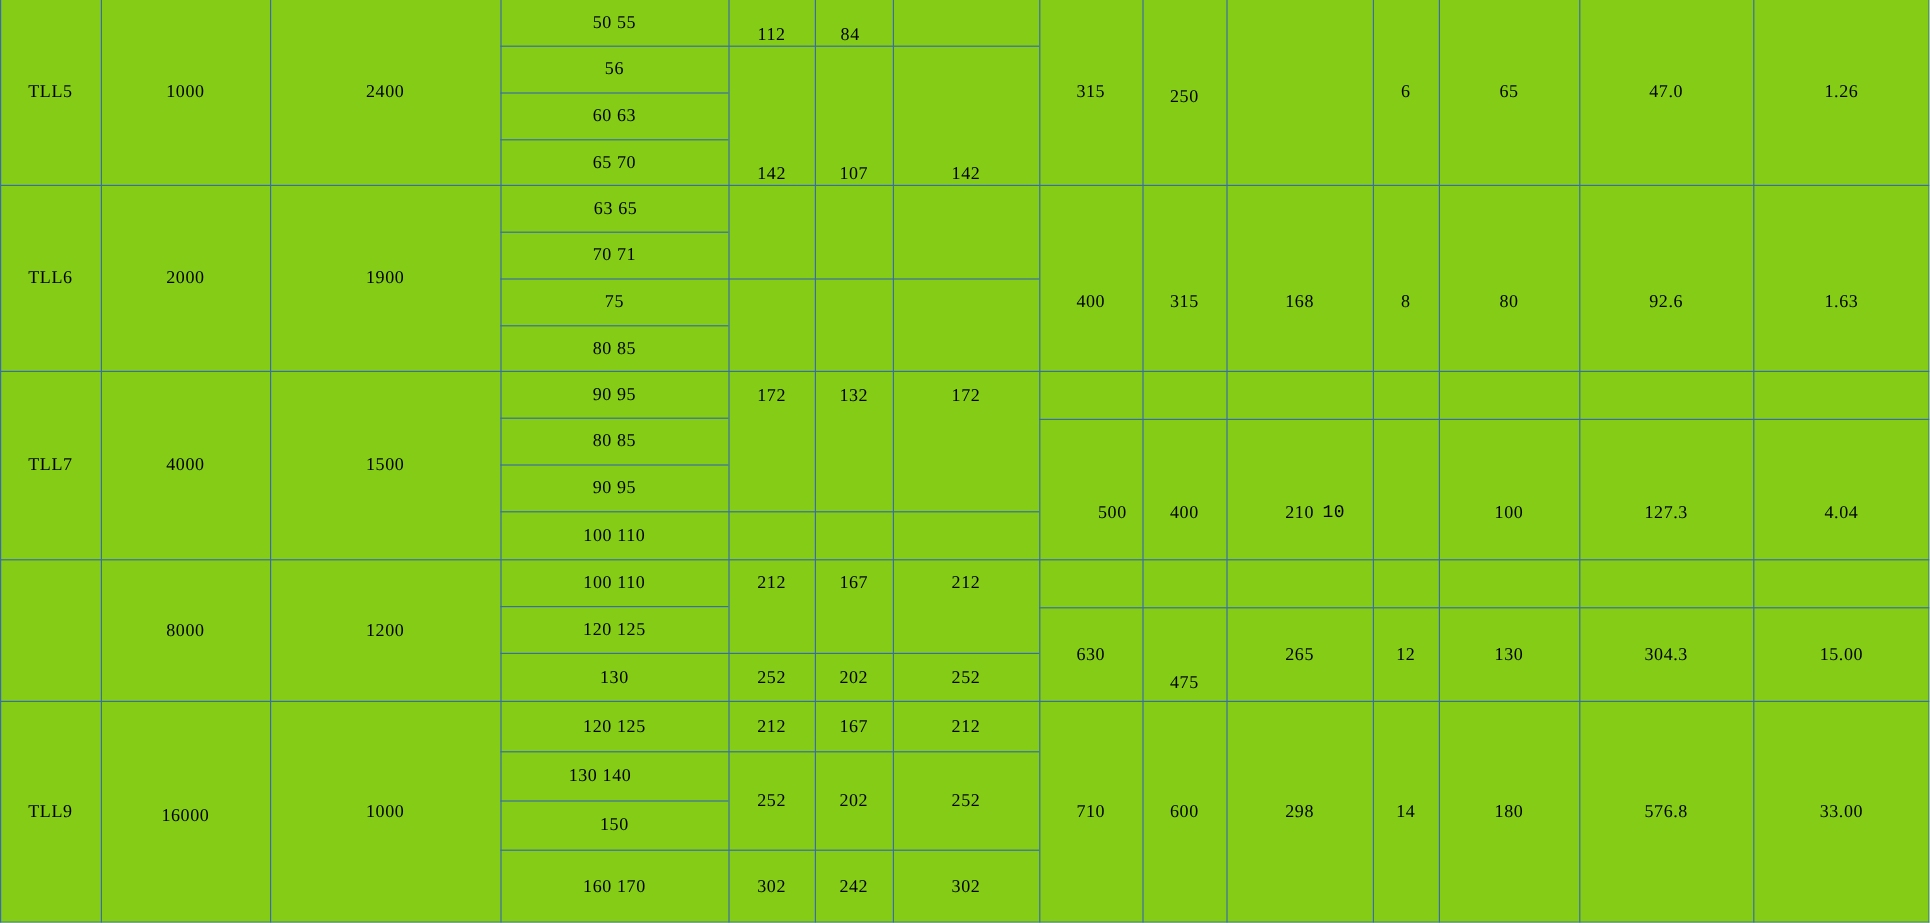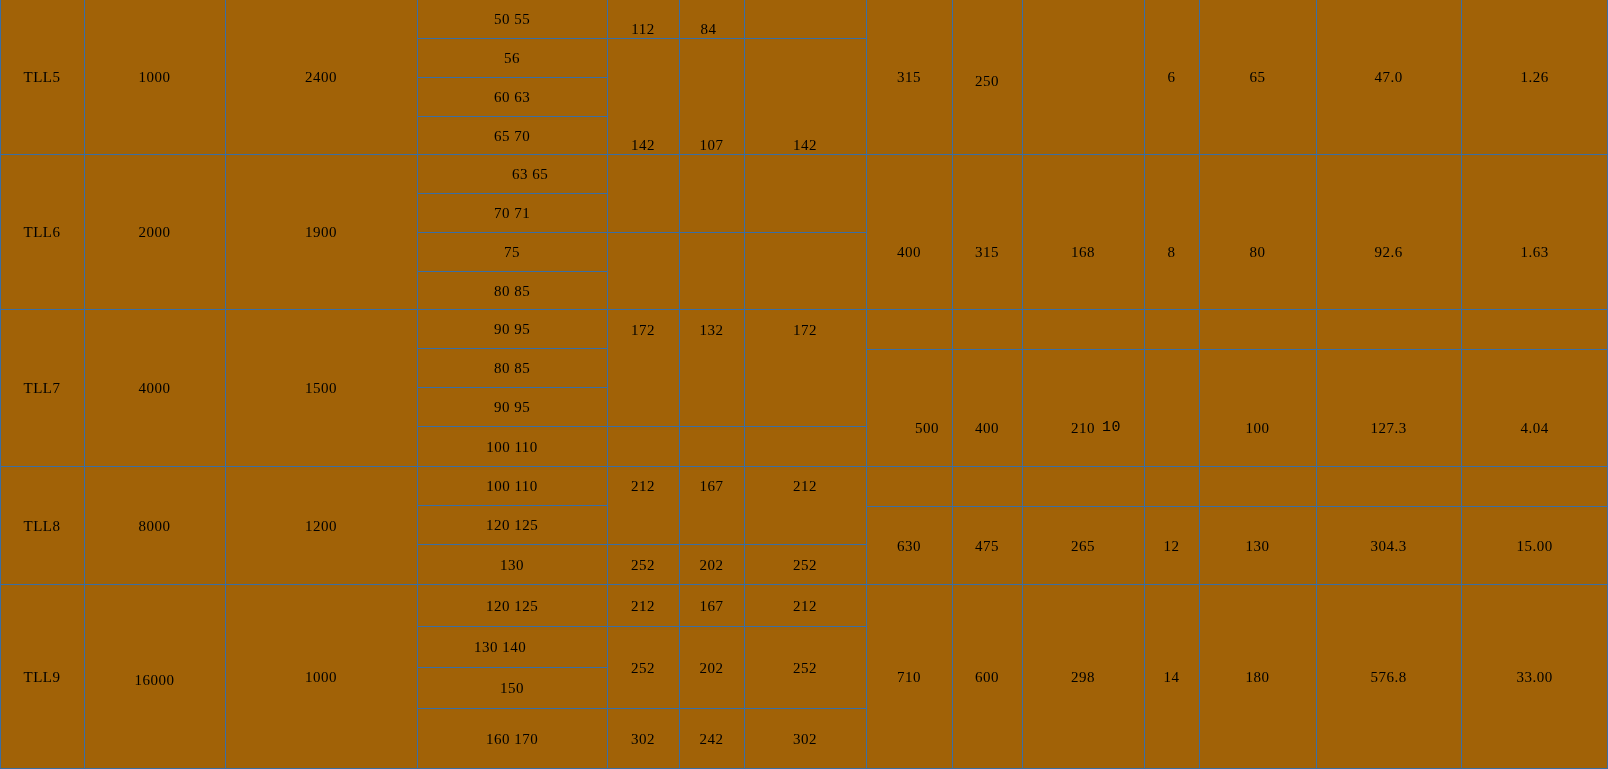--- a/index.html
+++ b/index.html
@@ -9,21 +9,21 @@
   }
   body {
     font-family: "Liberation Serif", "DejaVu Serif", serif;
     color: #000000;
   }
   #sheet {
     position: relative;
     width: 1608px;
     height: 769px;
     overflow: hidden;
-    background: #a16207;
+    background: #84cc16;
   }
   
   .cell {
     position: absolute;
     box-sizing: border-box;
     display: flex;
     align-items: center;
     justify-content: center;
     font-size: 15px;
     line-height: 1.1;
@@ -97,21 +97,21 @@
     <div class="cell" style="left: 866px; top: 0px; width: 86px; height: 155px;">315</div>
     <div class="cell" style="left: 952px; top: 4px; width: 70px; height: 155px;">250</div>
     <div class="cell" style="left: 1022px; top: 0px; width: 122px; height: 155px;"></div>
     <div class="cell" style="left: 1144px; top: 0px; width: 55px; height: 155px;">6</div>
     <div class="cell" style="left: 1199px; top: 0px; width: 117px; height: 155px;">65</div>
     <div class="cell" style="left: 1316px; top: 0px; width: 145px; height: 155px;">47.0</div>
     <div class="cell" style="left: 1461px; top: 0px; width: 147px; height: 155px;">1.26</div>
     <div class="cell" style="left: 0px; top: 155px; width: 84px; height: 155px;">TLL6</div>
     <div class="cell" style="left: 84px; top: 155px; width: 141px; height: 155px;">2000</div>
     <div class="cell" style="left: 225px; top: 155px; width: 192px; height: 155px;">1900</div>
-    <div class="cell" style="left: 435px; top: 155px; width: 190px; height: 39px;">63 65</div>
+    <div class="cell" style="left: 418px; top: 155px; width: 190px; height: 39px;">63 65</div>
     <div class="cell" style="left: 417px; top: 194px; width: 190px; height: 39px; text-align: right;">70 71</div>
     <div class="cell" style="left: 417px; top: 233px; width: 190px; height: 39px;">75</div>
     <div class="cell" style="left: 417px; top: 272px; width: 190px; height: 38px;">80 85</div>
     <div class="cell" style="left: 866px; top: 155px; width: 86px; height: 195px;">400</div>
     <div class="cell" style="left: 952px; top: 155px; width: 70px; height: 195px;">315</div>
     <div class="cell" style="left: 1022px; top: 155px; width: 122px; height: 195px;">168</div>
     <div class="cell" style="left: 1144px; top: 155px; width: 55px; height: 195px;">8</div>
     <div class="cell" style="left: 1199px; top: 155px; width: 117px; height: 195px;">80</div>
     <div class="cell" style="left: 1316px; top: 155px; width: 145px; height: 195px;">92.6</div>
     <div class="cell" style="left: 1461px; top: 155px; width: 147px; height: 195px;">1.63</div>
@@ -128,31 +128,30 @@
     <div class="cell" style="left: 866px; top: 350px; width: 86px; height: 157px; padding-left: 36px;">500</div>
     <div class="cell" style="left: 952px; top: 350px; width: 70px; height: 157px;">400</div>
     <div class="cell" style="left: 1022px; top: 350px; width: 122px; height: 157px;">210</div>
     <div class="cell" style="left: 1084px; top: 350px; width: 55px; height: 157px; font-family: Liberation Mono, monospace;">10</div>
     <div class="cell" style="left: 1199px; top: 350px; width: 117px; height: 157px; text-align: right;">100</div>
     <div class="cell" style="left: 1316px; top: 350px; width: 145px; height: 157px;">127.3</div>
     <div class="cell" style="left: 1461px; top: 350px; width: 147px; height: 157px;">4.04</div>
     <div class="cell" style="left: 607px; top: 427px; width: 72px; height: 118px;">212</div>
     <div class="cell" style="left: 679px; top: 427px; width: 65px; height: 118px;">167</div>
     <div class="cell" style="left: 744px; top: 427px; width: 122px; height: 118px;">212</div>
-    <div class="cell" style="left: 0px; top: 467px; width: 84px; height: 118px;">TLL8</div>
     <div class="cell" style="left: 84px; top: 467px; width: 141px; height: 118px;">8000</div>
     <div class="cell" style="left: 225px; top: 467px; width: 192px; height: 118px;">1200</div>
     <div class="cell" style="left: 417px; top: 467px; width: 190px; height: 39px;">100 110</div>
     <div class="cell" style="left: 417px; top: 506px; width: 190px; height: 39px;">120 125</div>
     <div class="cell" style="left: 417px; top: 545px; width: 190px; height: 40px;">130</div>
     <div class="cell" style="left: 607px; top: 545px; width: 72px; height: 40px;">252</div>
     <div class="cell" style="left: 679px; top: 545px; width: 65px; height: 40px;">202</div>
     <div class="cell" style="left: 744px; top: 545px; width: 122px; height: 40px;">252</div>
     <div class="cell" style="left: 866px; top: 507px; width: 86px; height: 78px;">630</div>
-    <div class="cell" style="left: 952px; top: 507px; width: 70px; height: 78px;">475</div>
+    <div class="cell" style="left: 952px; top: 530px; width: 70px; height: 78px;">475</div>
     <div class="cell" style="left: 1022px; top: 507px; width: 122px; height: 78px;">265</div>
     <div class="cell" style="left: 1144px; top: 507px; width: 55px; height: 78px;">12</div>
     <div class="cell" style="left: 1199px; top: 507px; width: 117px; height: 78px;">130</div>
     <div class="cell" style="left: 1316px; top: 507px; width: 145px; height: 78px;">304.3</div>
     <div class="cell" style="left: 1461px; top: 507px; width: 147px; height: 78px;">15.00</div>
     <div class="cell" style="left: 0px; top: 585px; width: 84px; height: 184px;">TLL9</div>
     <div class="cell" style="left: 84px; top: 588px; width: 141px; height: 184px;">16000</div>
     <div class="cell" style="left: 225px; top: 585px; width: 192px; height: 184px;">1000</div>
     <div class="cell" style="left: 417px; top: 585px; width: 190px; height: 42px;">120 125</div>
     <div class="cell" style="left: 405px; top: 627px; width: 190px; height: 41px;">130 140</div>

